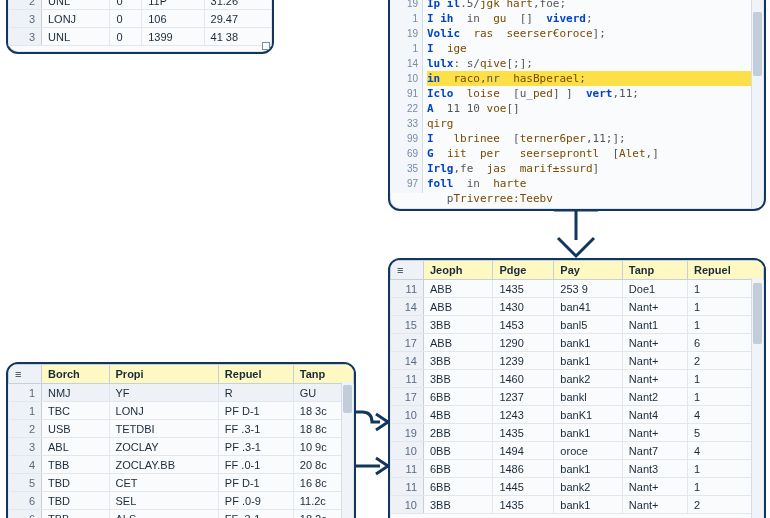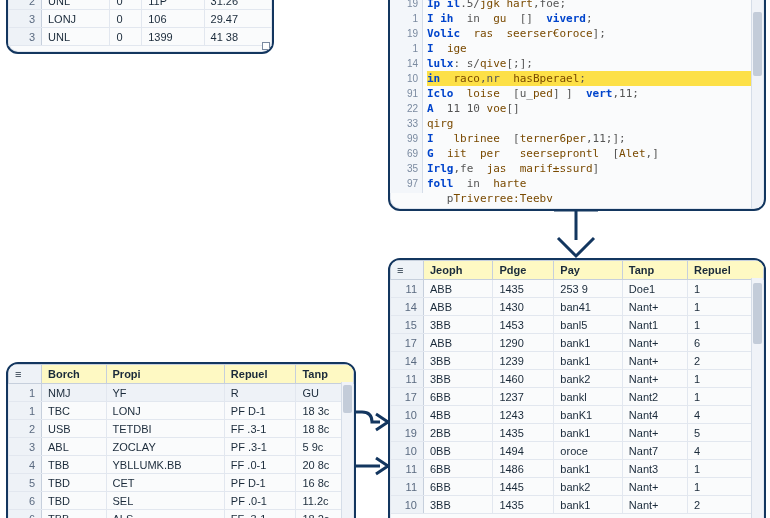--- a/index.html
+++ b/index.html
@@ -121,41 +121,41 @@
           <td>USB</td>
           <td>TETDBI</td>
           <td>FF .3-1</td>
           <td>18 8c</td>
         </tr>
         <tr>
           <td class="rownum">3</td>
           <td>ABL</td>
           <td>ZOCLAY</td>
           <td>PF .3-1</td>
-          <td>5 9c</td>
+          <td>10 9c</td>
         </tr>
         <tr>
           <td class="rownum">4</td>
           <td>TBB</td>
-          <td>YBLLUMK.BB</td>
+          <td>ZOCLAY.BB</td>
           <td>FF .0-1</td>
           <td>20 8c</td>
         </tr>
         <tr>
           <td class="rownum">5</td>
           <td>TBD</td>
           <td>CET</td>
           <td>PF  D-1</td>
           <td>16 8c</td>
         </tr>
         <tr>
           <td class="rownum">6</td>
           <td>TBD</td>
           <td>SEL</td>
-          <td>PF .0-1</td>
+          <td>PF .0-9</td>
           <td>11.2c</td>
         </tr>
         <tr>
           <td class="rownum">6</td>
           <td>TBB</td>
           <td>ALS</td>
           <td>FF .3-1</td>
           <td>18 2c</td>
         </tr>
       </tbody>

